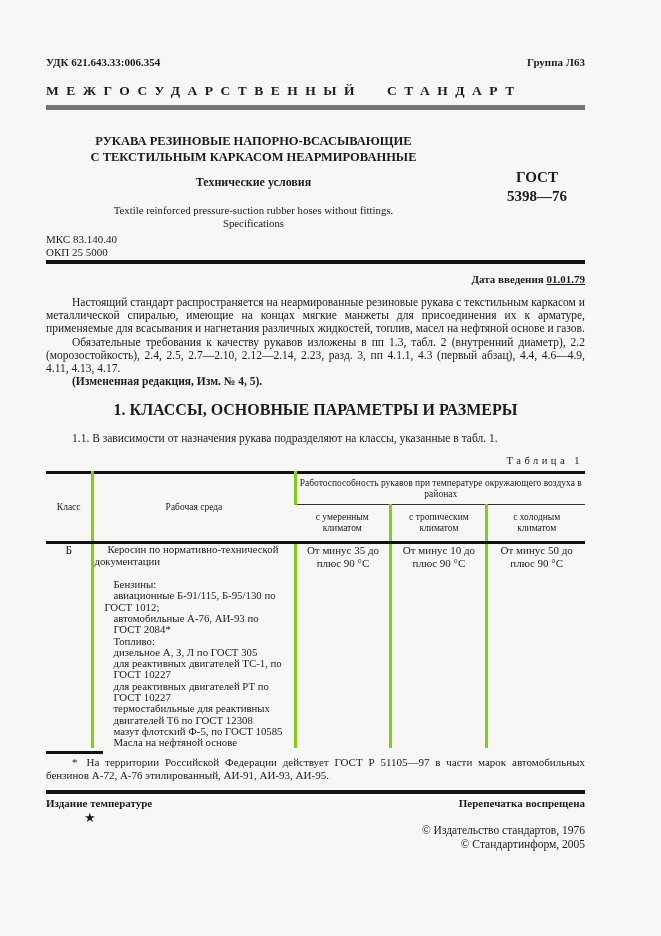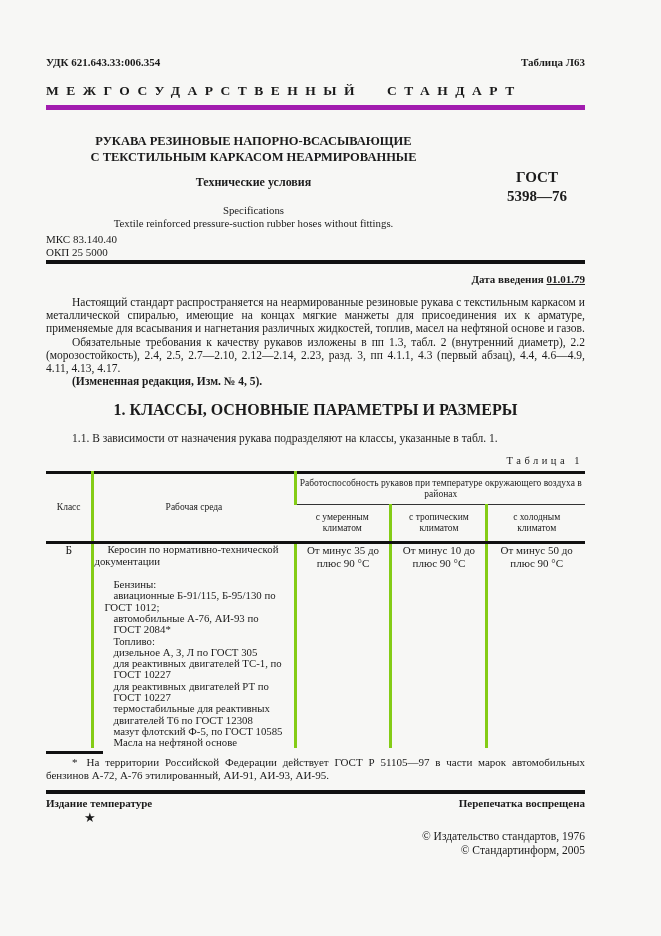--- a/index.html
+++ b/index.html
@@ -10,21 +10,21 @@
     font-family:"Liberation Serif","DejaVu Serif",serif;
     -webkit-font-smoothing:antialiased;
   }
   .page { box-sizing:border-box; width:661px; height:752px; padding:56px 76px 8px 46px; position:relative; }
 
   .meta-row { display:flex; justify-content:space-between; font-weight:bold; font-size:11px; line-height:13px; }
 
   .banner {
     margin-top:13px; font-weight:bold; font-size:13.5px; line-height:17px;
     letter-spacing:7.5px; word-spacing:14px; white-space:nowrap;
-    border-bottom:5px solid #a21caf; padding-bottom:6px;
+    border-bottom:5px solid #737373; padding-bottom:6px;
   }
 
   .title-wrap { position:relative; margin-top:24px; }
   .title-left { width:415px; text-align:center; }
   .title-main { font-weight:bold; font-size:12.5px; line-height:15.5px; }
   .subtitle { font-weight:bold; font-size:12px; margin-top:10px; }
   .gost-block { position:absolute; right:18px; top:34px; text-align:center; font-weight:bold; font-size:15px; line-height:19px; }
   .eng { margin-top:14px; text-align:center; font-size:10.8px; line-height:13px; }
   .codes { margin-top:3px; font-size:11px; line-height:12.5px; }
 
@@ -58,44 +58,44 @@
   .ml-b { padding-left:19px; }
   .ml-c { padding-left:10px; }
   .gap { margin-top:12px; }
 
   .footnote-rule { width:57px; height:3px; background:#111; margin-top:3px; }
   p.footnote { margin:2px 0 0; font-size:11px; line-height:13px; text-align:justify; text-indent:26px; }
   .fn-marker { padding-right:9px; }
 
   .footer-row { display:flex; justify-content:space-between; font-weight:bold; font-size:11px; margin-top:3px; line-height:13px; }
   .star { margin-left:38px; font-size:13px; line-height:13px; margin-top:1px; }
-  .copyright { text-align:right; font-size:11.5px; line-height:13.5px; margin-top:6px; }
+  .copyright { text-align:right; font-size:11.5px; line-height:13.5px; }
 </style>
 </head>
 <body>
 
 <div class="page">
 
   <div class="meta-row">
     <span>УДК 621.643.33:006.354</span>
-    <span>Таблица Л63</span>
+    <span>Группа Л63</span>
   </div>
 
   <div class="banner">МЕЖГОСУДАРСТВЕННЫЙ СТАНДАРТ</div>
 
   <div class="title-wrap">
     <div class="title-left">
       <div class="title-main">
         <div>РУКАВА РЕЗИНОВЫЕ НАПОРНО-ВСАСЫВАЮЩИЕ</div>
         <div>С ТЕКСТИЛЬНЫМ КАРКАСОМ НЕАРМИРОВАННЫЕ</div>
       </div>
       <div class="subtitle">Технические условия</div>
       <div class="eng">
+        <div>Textile reinforced pressure-suction rubber hoses without fittings.</div>
         <div>Specifications</div>
-        <div>Textile reinforced pressure-suction rubber hoses without fittings.</div>
       </div>
     </div>
     <div class="gost-block">
       <div>ГОСТ</div>
       <div>5398—76</div>
     </div>
     <div class="codes">
       <div>МКС 83.140.40</div>
       <div>ОКП 25 5000</div>
     </div>

